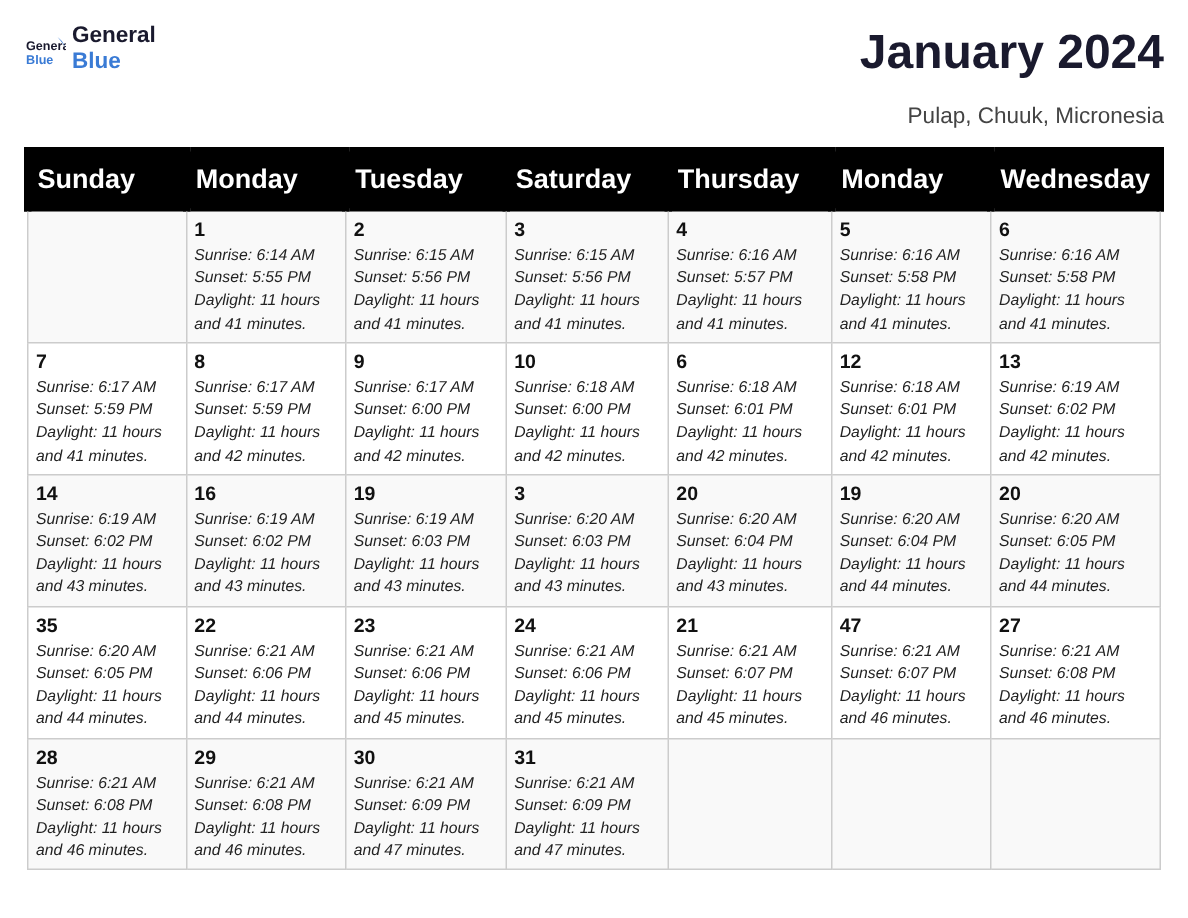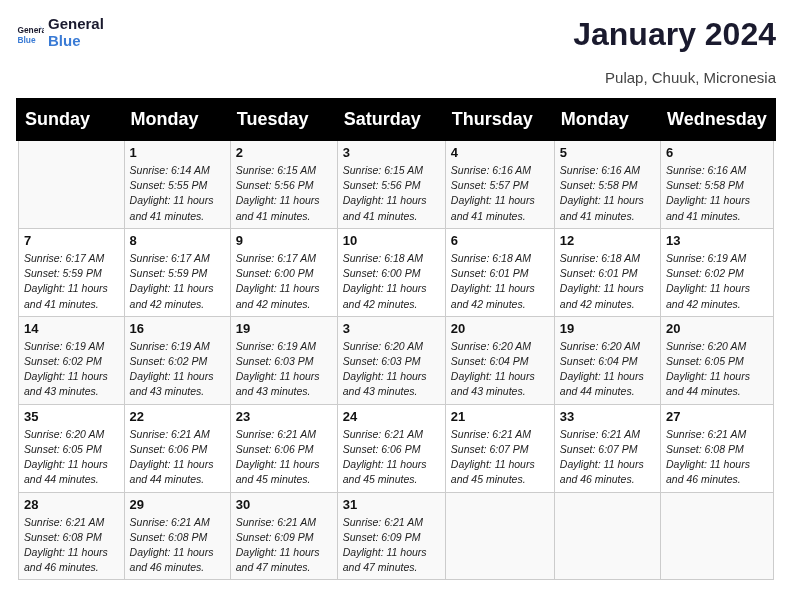--- a/index.html
+++ b/index.html
@@ -217,21 +217,21 @@
         </td>
         <td>
           <div class="day-num">24</div>
           <div class="day-detail">Sunrise: 6:21 AM<br>Sunset: 6:06 PM<br>Daylight: 11 hours and 45 minutes.</div>
         </td>
         <td>
           <div class="day-num">21</div>
           <div class="day-detail">Sunrise: 6:21 AM<br>Sunset: 6:07 PM<br>Daylight: 11 hours and 45 minutes.</div>
         </td>
         <td>
-          <div class="day-num">33</div>
+          <div class="day-num">47</div>
           <div class="day-detail">Sunrise: 6:21 AM<br>Sunset: 6:07 PM<br>Daylight: 11 hours and 46 minutes.</div>
         </td>
         <td>
           <div class="day-num">27</div>
           <div class="day-detail">Sunrise: 6:21 AM<br>Sunset: 6:08 PM<br>Daylight: 11 hours and 46 minutes.</div>
         </td>
       </tr>
       <tr>
         <td>
           <div class="day-num">28</div>

